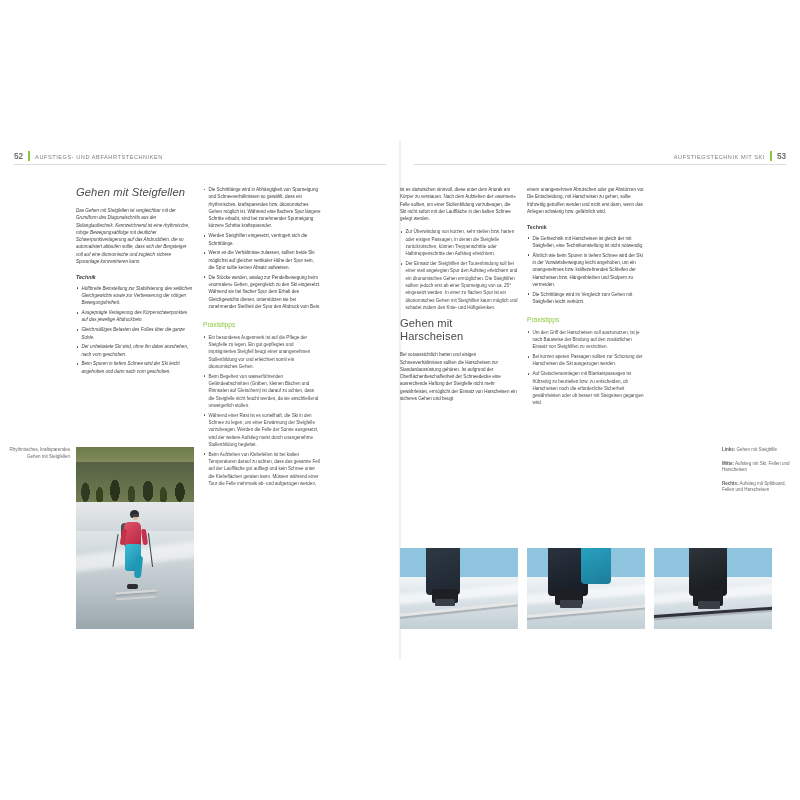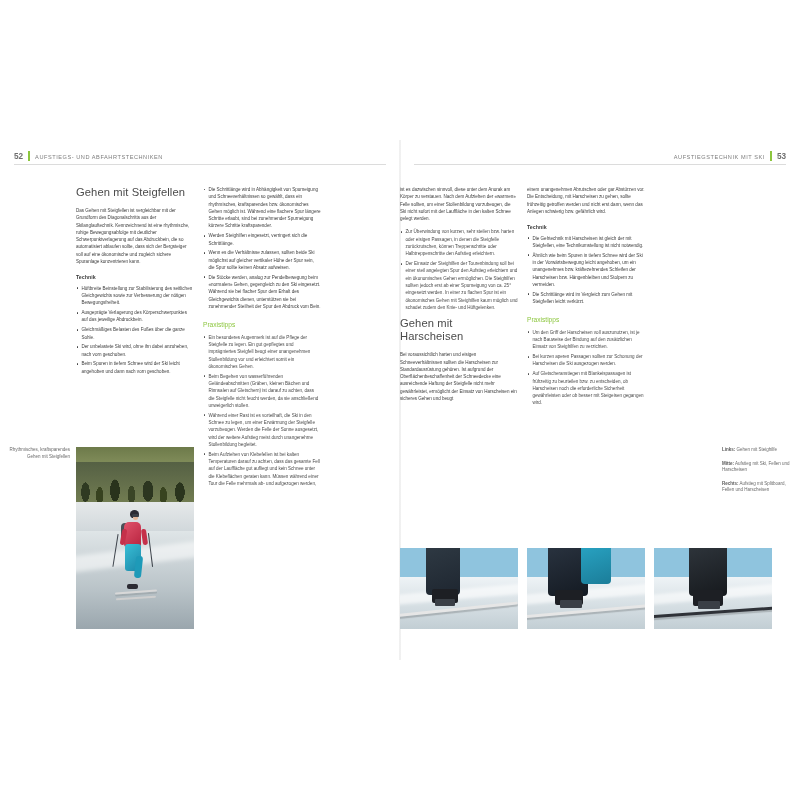--- a/index.html
+++ b/index.html
@@ -41,21 +41,21 @@
   }
   .hairline.l{left:14px;width:372px;}
   .hairline.r{left:414px;width:372px;}
 
   
   .col{
     position:absolute;top:186px;width:118px;
     font-size:4.55px;line-height:7.3px;color:#3c3c3c;
     text-align:left;
   }
-  #col1{left:76px;}
+  #col1{left:76px;font-style:italic;}
   #col2{left:203px;}
   #col3{left:400px;}
   #col4{left:527px;}
 
   h1.sec{
     font-size:11.2px;font-weight:normal;color:#4a4a4a;
     margin:0 0 8px 0;line-height:13px;letter-spacing:.1px;
   }
   h2.sub{
     font-size:5.3px;font-weight:bold;color:#3c3c3c;

